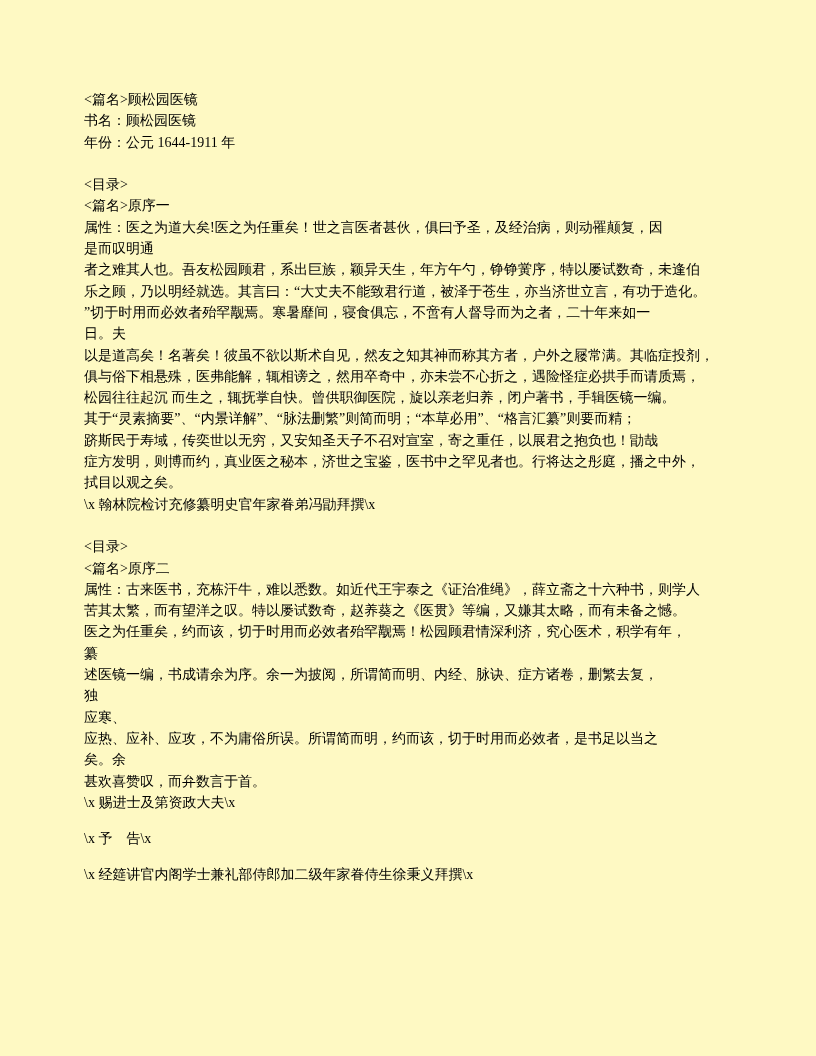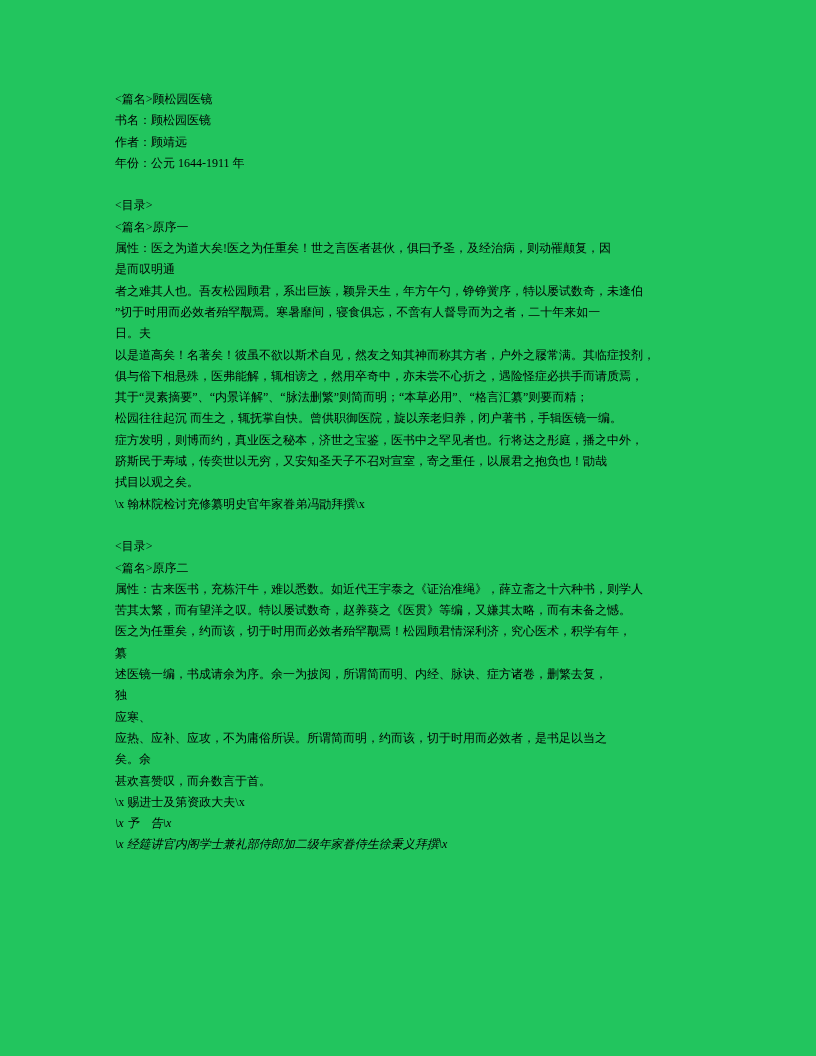--- a/index.html
+++ b/index.html
@@ -4,71 +4,70 @@
 <style>
   html, body {
     margin: 0;
     padding: 0;
     background: #ffffff;
   }
   .page {
     position: relative;
     width: 816px;
     height: 1056px;
-    background: #22c55e;
+    background: #fef9c3;
     color: #000000;
     font-family: "Liberation Serif", "DejaVu Serif", serif;
-    font-size: 12px;
+    font-size: 14px;
     line-height: 21.3px;
-    padding: 89px 86px 0 115px;
+    padding: 89px 86px 0 84px;
     box-sizing: border-box;
     overflow: hidden;
   }
   .line {
     white-space: pre-wrap;
     min-height: 21.3px;
     word-break: break-all;
   }
   .blank {
     height: 21.3px;
   }
   .sig-spaced .line + .line {
-    margin-top: 0;
-    font-style: italic;
+    margin-top: 15px;
   }
 </style>
 </head>
 <body>
 
 <div class="page">
 
   <div>
       <div class="line">&lt;篇名&gt;顾松园医镜</div>
       <div class="line">书名：顾松园医镜</div>
-      <div class="line">作者：顾靖远</div>
       <div class="line">年份：公元 1644-1911 年</div>
     </div>
 
   <div class="blank"></div>
 
   <section>
     <div class="line">&lt;目录&gt;</div>
     <div class="line">&lt;篇名&gt;原序一</div>
     <div>
         <div class="line">属性：医之为道大矣!医之为任重矣！世之言医者甚伙，俱曰予圣，及经治病，则动罹颠复，因</div>
         <div class="line">是而叹明通</div>
         <div class="line">者之难其人也。吾友松园顾君，系出巨族，颖异天生，年方午勺，铮铮黉序，特以屡试数奇，未逢伯</div>
+        <div class="line">乐之顾，乃以明经就选。其言曰：“大丈夫不能致君行道，被泽于苍生，亦当济世立言，有功于造化。</div>
         <div class="line">”切于时用而必效者殆罕觏焉。寒暑靡间，寝食俱忘，不啻有人督导而为之者，二十年来如一</div>
         <div class="line">日。夫</div>
         <div class="line">以是道高矣！名著矣！彼虽不欲以斯术自见，然友之知其神而称其方者，户外之屦常满。其临症投剂，</div>
         <div class="line">俱与俗下相悬殊，医弗能解，辄相谤之，然用卒奇中，亦未尝不心折之，遇险怪症必拱手而请质焉，</div>
+        <div class="line">松园往往起沉 而生之，辄抚掌自快。曾供职御医院，旋以亲老归养，闭户著书，手辑医镜一编。</div>
         <div class="line">其于“灵素摘要”、“内景详解”、“脉法删繁”则简而明；“本草必用”、“格言汇纂”则要而精；</div>
-        <div class="line">松园往往起沉 而生之，辄抚掌自快。曾供职御医院，旋以亲老归养，闭户著书，手辑医镜一编。</div>
+        <div class="line">跻斯民于寿域，传奕世以无穷，又安知圣天子不召对宣室，寄之重任，以展君之抱负也！勖哉</div>
         <div class="line">症方发明，则博而约，真业医之秘本，济世之宝鉴，医书中之罕见者也。行将达之彤庭，播之中外，</div>
-        <div class="line">跻斯民于寿域，传奕世以无穷，又安知圣天子不召对宣室，寄之重任，以展君之抱负也！勖哉</div>
         <div class="line">拭目以观之矣。</div>
       </div>
     <div>
         <div class="line">\x 翰林院检讨充修纂明史官年家眷弟冯勖拜撰\x</div>
       </div>
   </section>
 
   <div class="blank"></div>
 
   <section>

